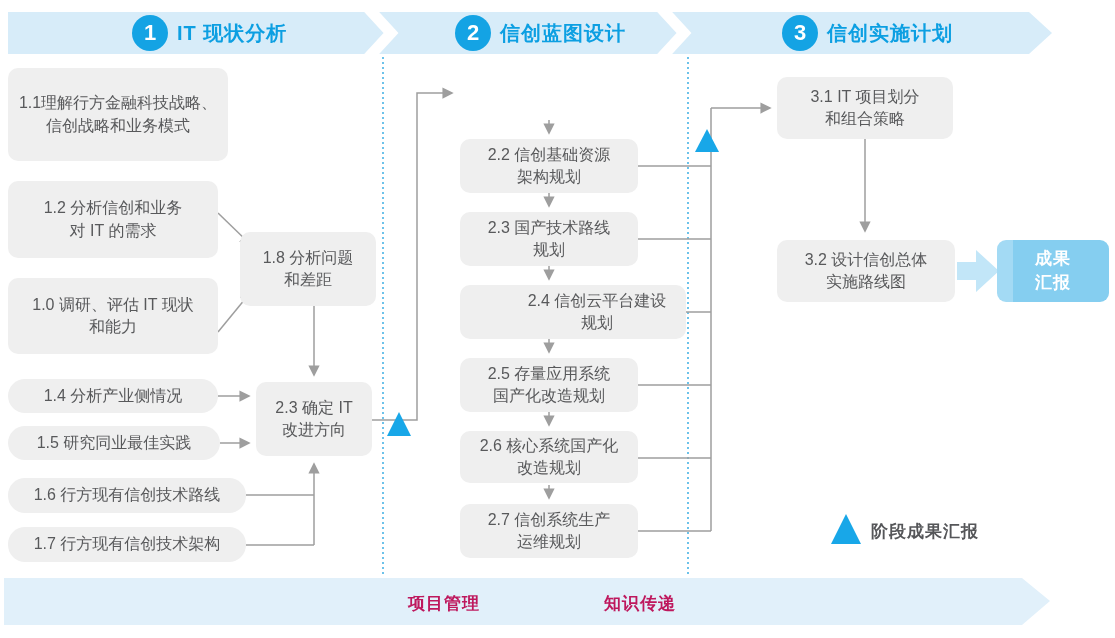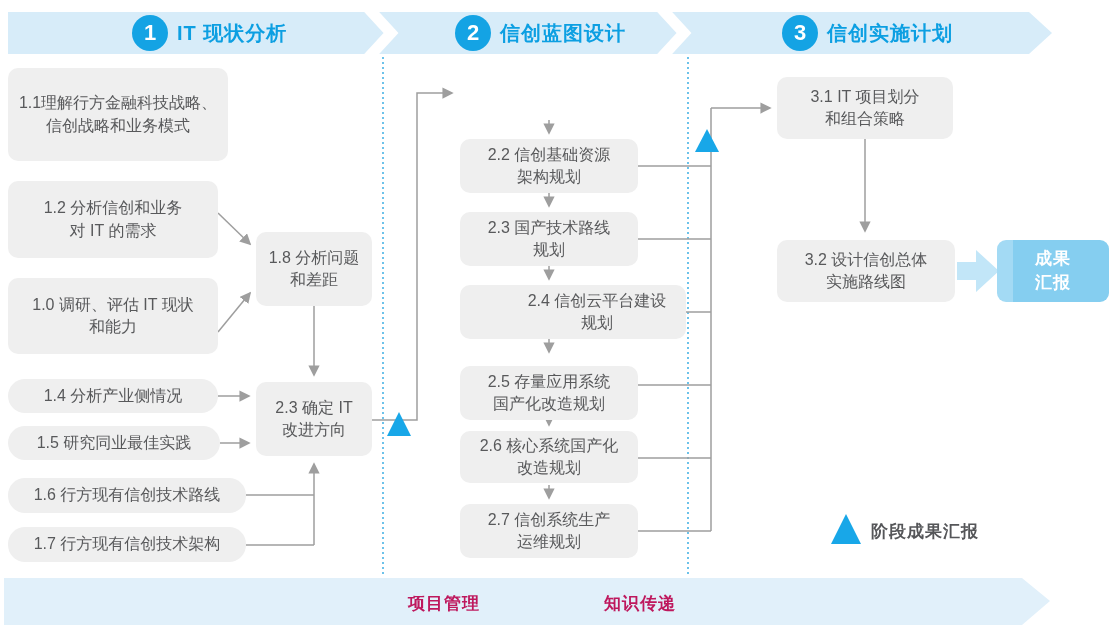--- a/index.html
+++ b/index.html
@@ -100,32 +100,32 @@
   <div class="node" style="left:8px;top:68px;width:220px;height:93px;">1.1理解行方金融科技战略、
 信创战略和业务模式</div>
   <div class="node" style="left:8px;top:181px;width:210px;height:77px;">1.2 分析信创和业务
 对 IT 的需求</div>
   <div class="node" style="left:8px;top:278px;width:210px;height:76px;">1.0 调研、评估 IT 现状
 和能力</div>
   <div class="node pill" style="left:8px;top:379px;width:210px;height:34px;">1.4 分析产业侧情况</div>
   <div class="node pill" style="left:8px;top:426px;width:212px;height:34px;">1.5 研究同业最佳实践</div>
   <div class="node pill" style="left:8px;top:478px;width:238px;height:35px;">1.6 行方现有信创技术路线</div>
   <div class="node pill" style="left:8px;top:527px;width:238px;height:35px;">1.7 行方现有信创技术架构</div>
-  <div class="node" style="left:256px;top:232px;width:116px;height:74px;">1.8 分析问题
+  <div class="node" style="left:240px;top:232px;width:136px;height:74px;">1.8 分析问题
 和差距</div>
   <div class="node" style="left:256px;top:382px;width:116px;height:74px;">2.3 确定 IT
 改进方向</div>
 
   <div class="node" style="left:460px;top:139px;width:178px;height:54px;">2.2 信创基础资源
 架构规划</div>
   <div class="node" style="left:460px;top:212px;width:178px;height:54px;">2.3 国产技术路线
 规划</div>
   <div class="node" style="left:460px;top:285px;width:178px;height:54px;padding-left:48px;">2.4 信创云平台建设
 规划</div>
-  <div class="node" style="left:460px;top:358px;width:178px;height:54px;margin-top:8px;">2.5 存量应用系统
+  <div class="node" style="left:460px;top:358px;width:178px;height:54px;">2.5 存量应用系统
 国产化改造规划</div>
   <div class="node" style="left:460px;top:431px;width:178px;height:52px;">2.6 核心系统国产化
 改造规划</div>
   <div class="node" style="left:460px;top:504px;width:178px;height:54px;">2.7 信创系统生产
 运维规划</div>
 
   <div class="node" style="left:777px;top:77px;width:176px;height:62px;">3.1 IT 项目划分
 和组合策略</div>
   <div class="node" style="left:777px;top:240px;width:178px;height:62px;">3.2 设计信创总体
 实施路线图</div>

